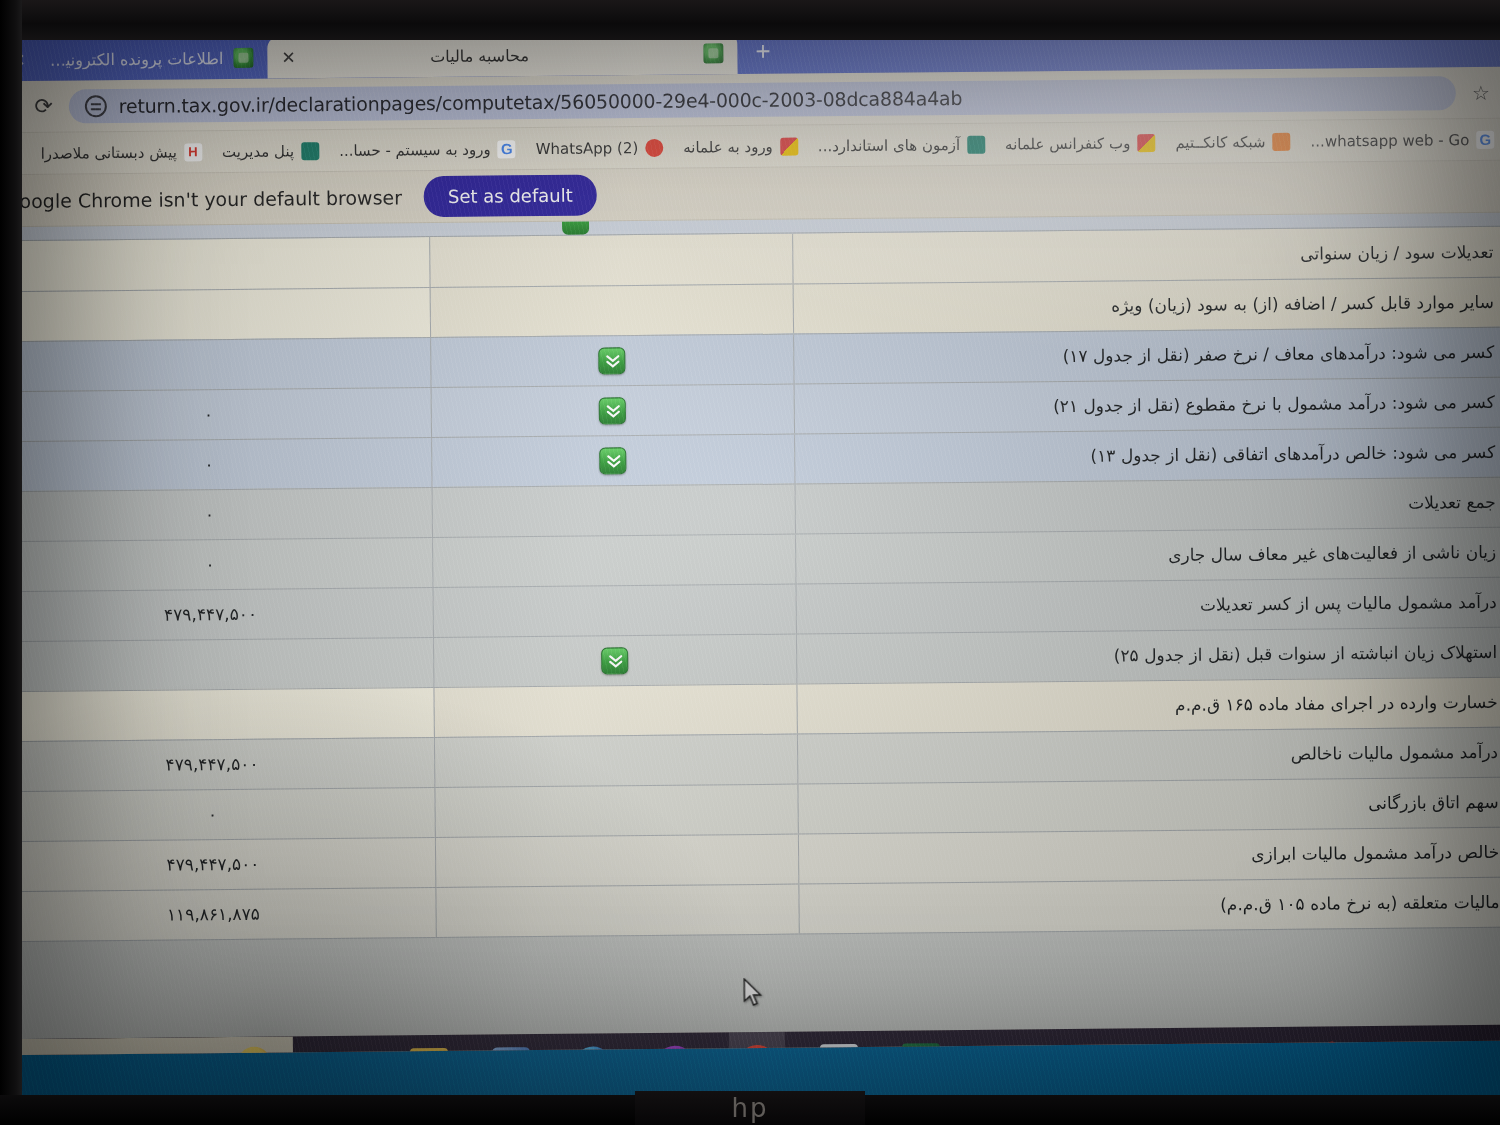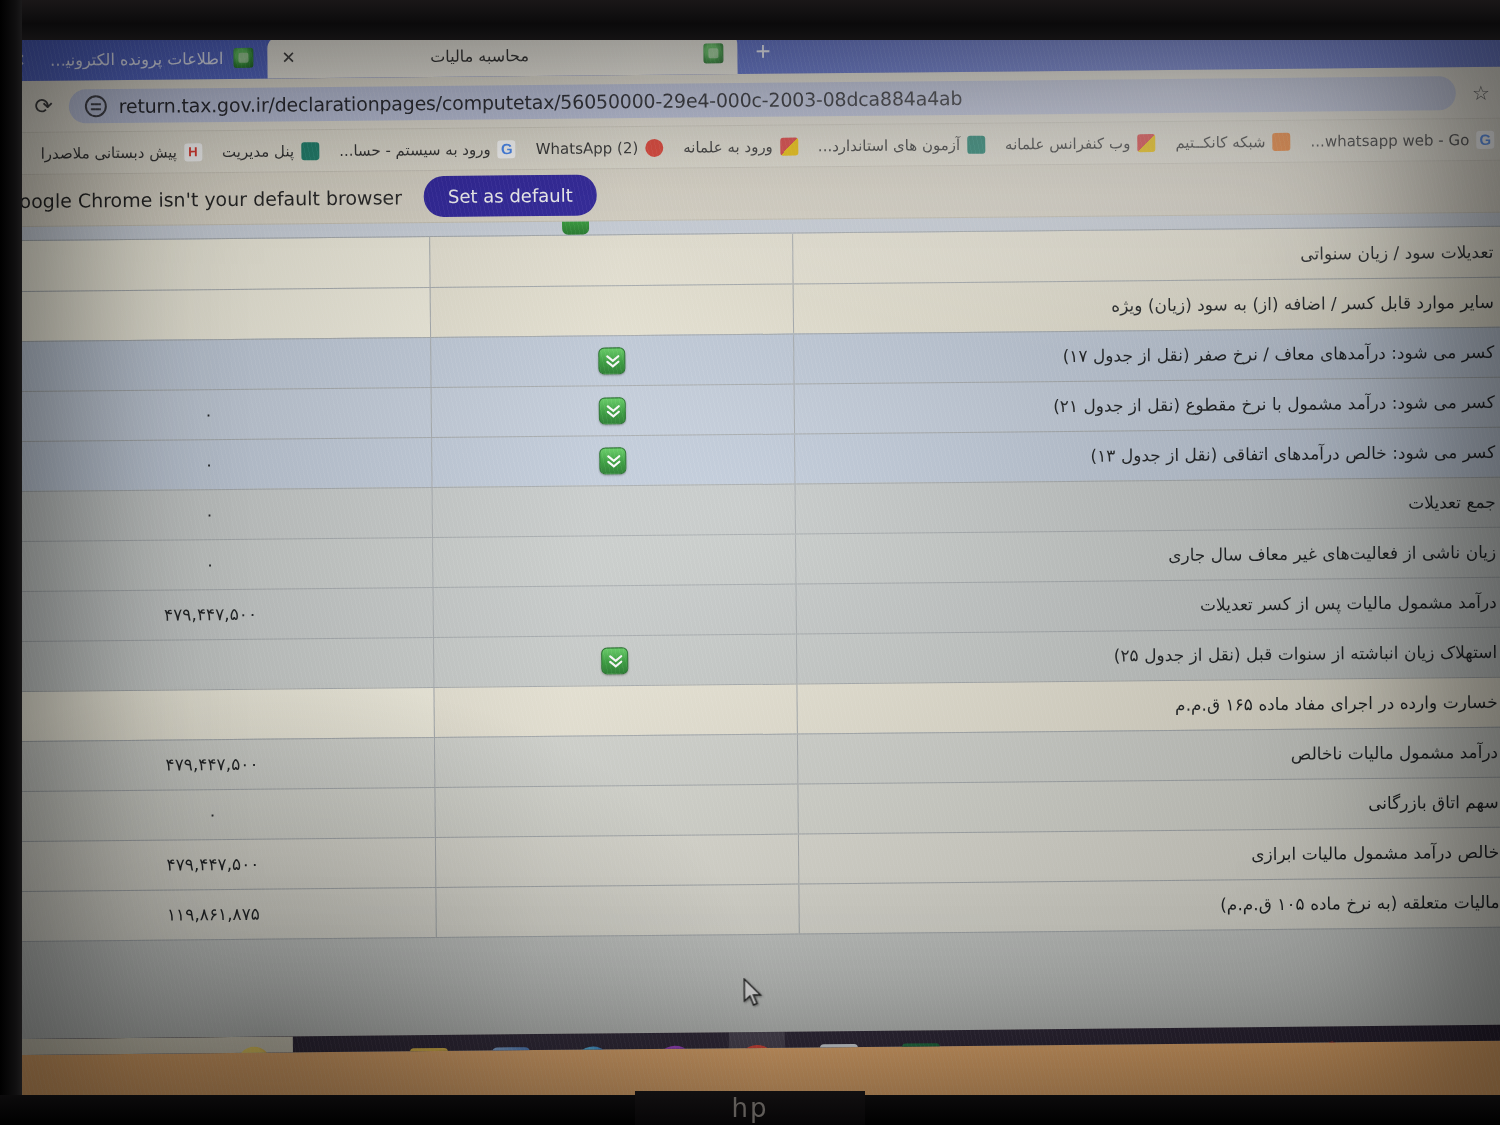--- a/index.html
+++ b/index.html
@@ -8,21 +8,21 @@
     width: 1500px; height: 1125px;
     overflow: hidden;
     background: #000;
     font-family: "DejaVu Sans", "Liberation Sans", sans-serif;
   }
 
   
   #photo {
     position: relative;
     width: 1500px; height: 1125px;
-    background: #fdba74;
+    background: #0369a1;
     overflow: hidden;
   }
 
   
   #bezel-top {
     position: absolute; left: 0; top: 0; width: 1500px; height: 40px;
     background: linear-gradient(180deg,#1a1718 0%, #0b0a0b 60%, #141213 100%);
     z-index: 60; pointer-events: none;
   }
   #bezel-left {

